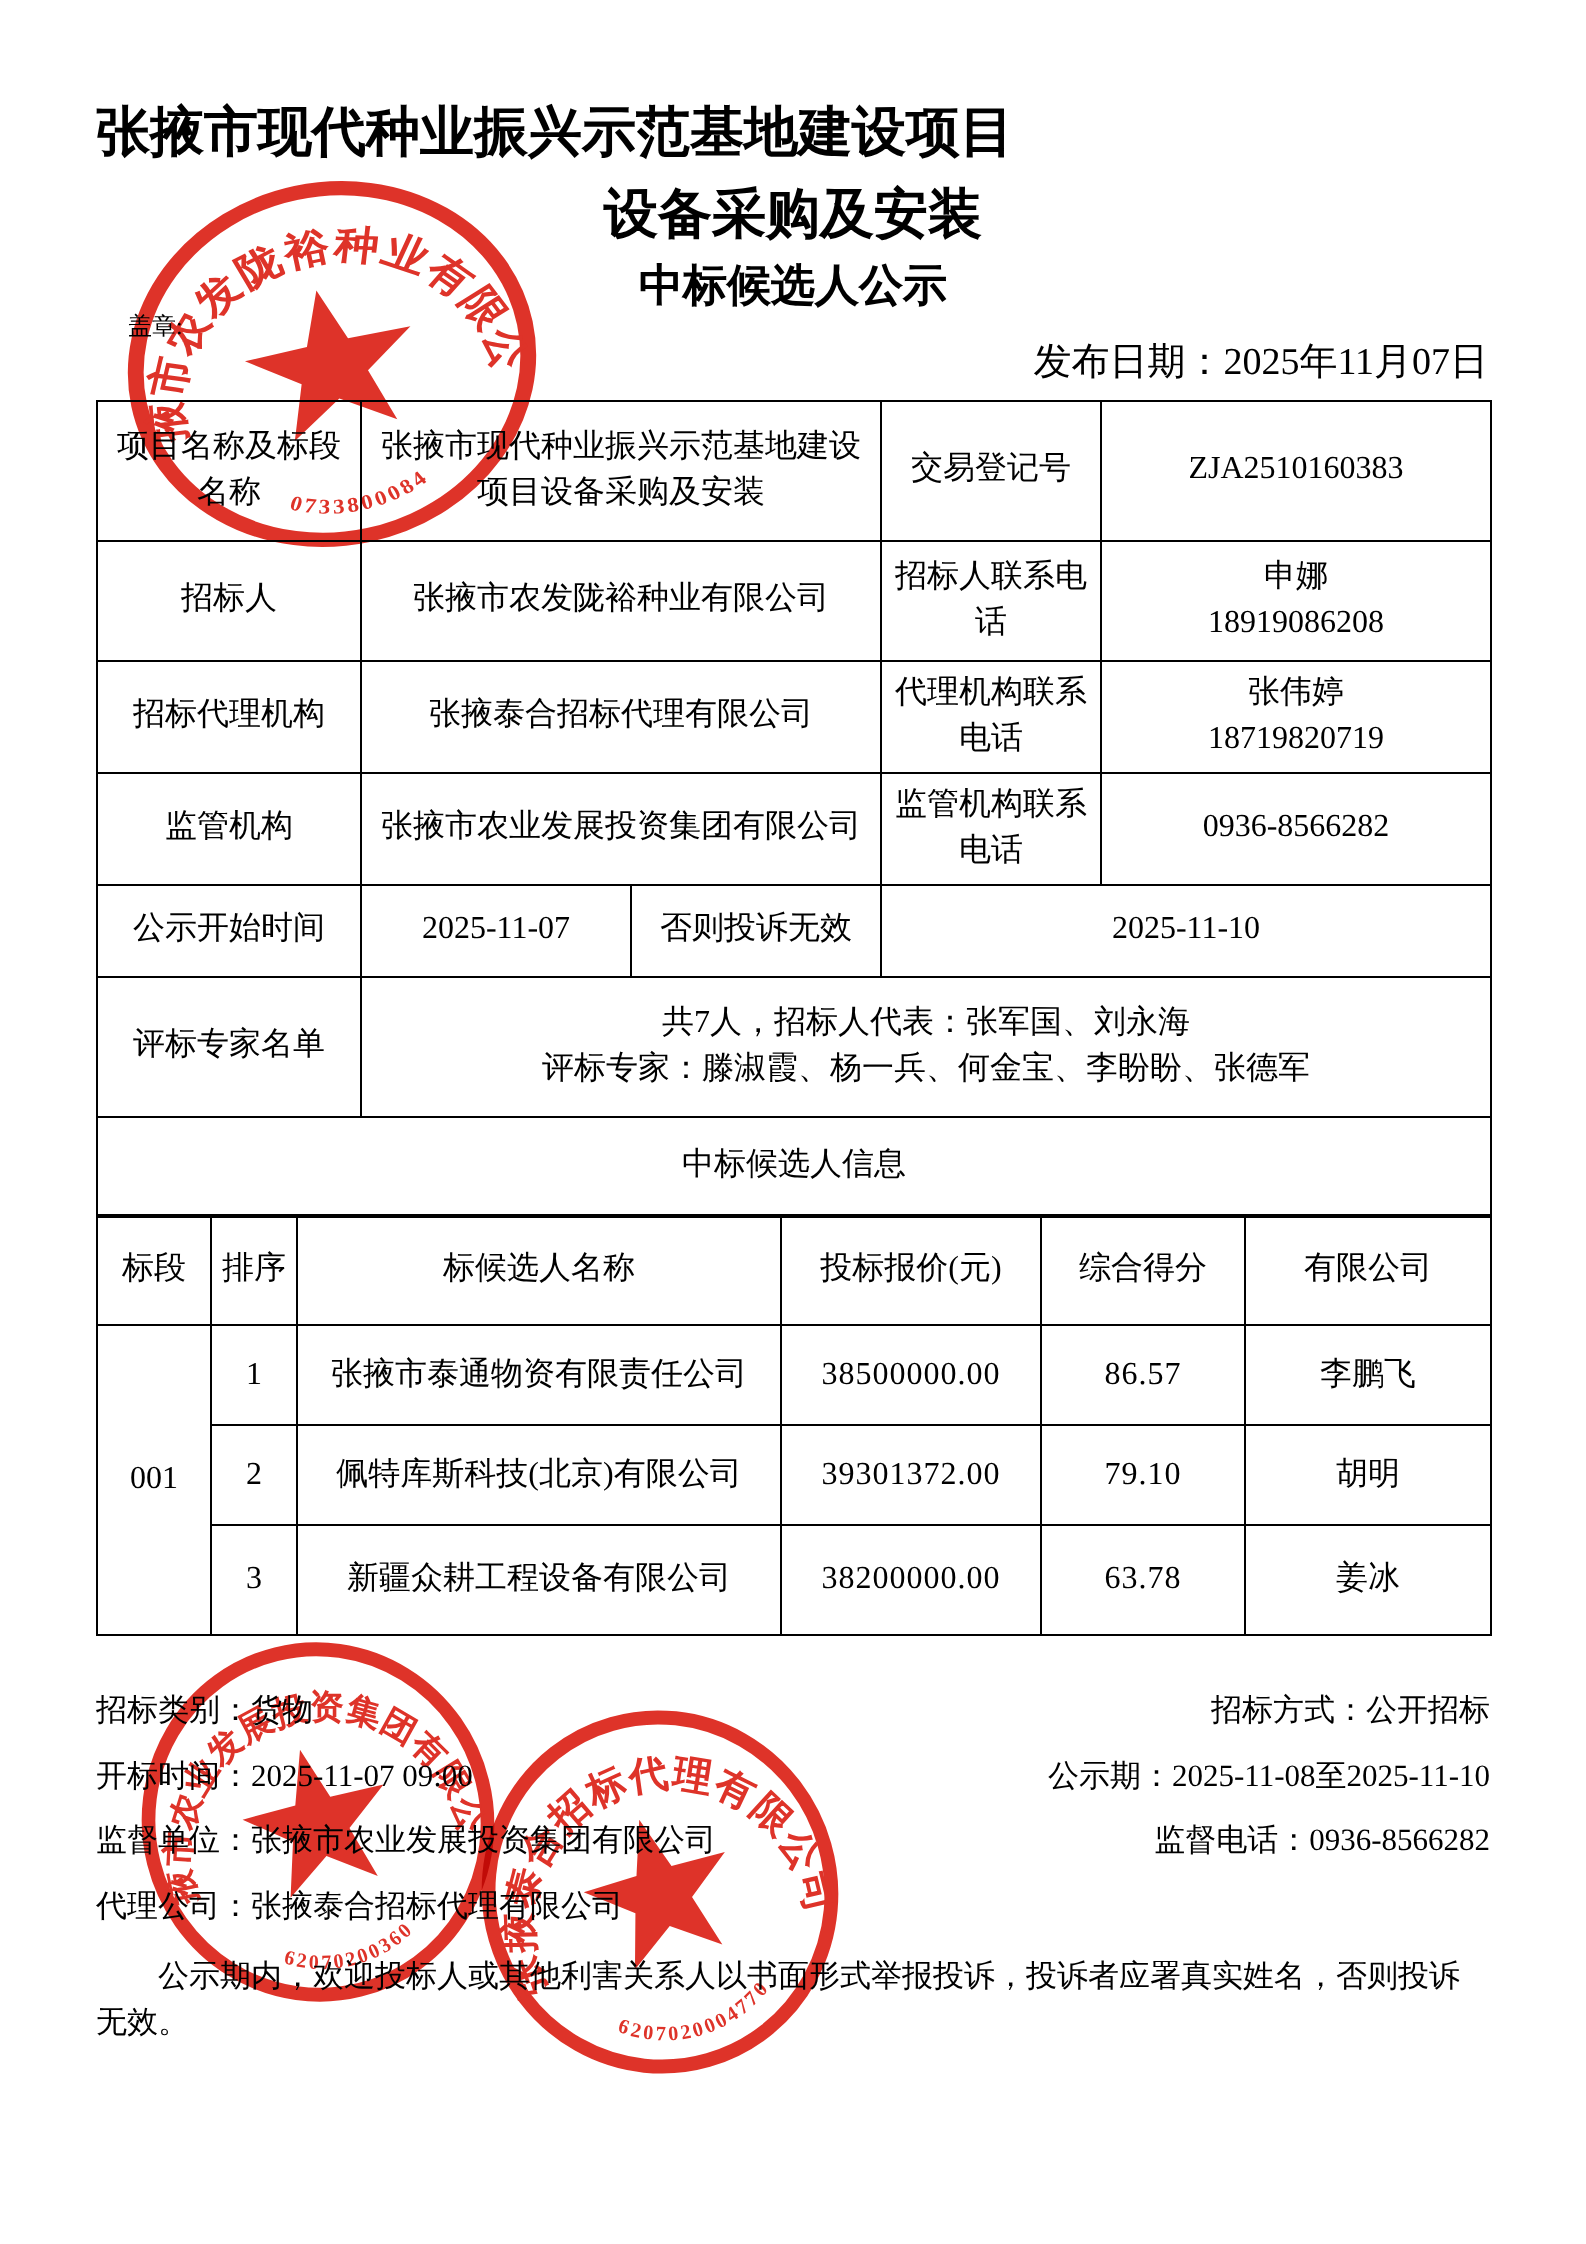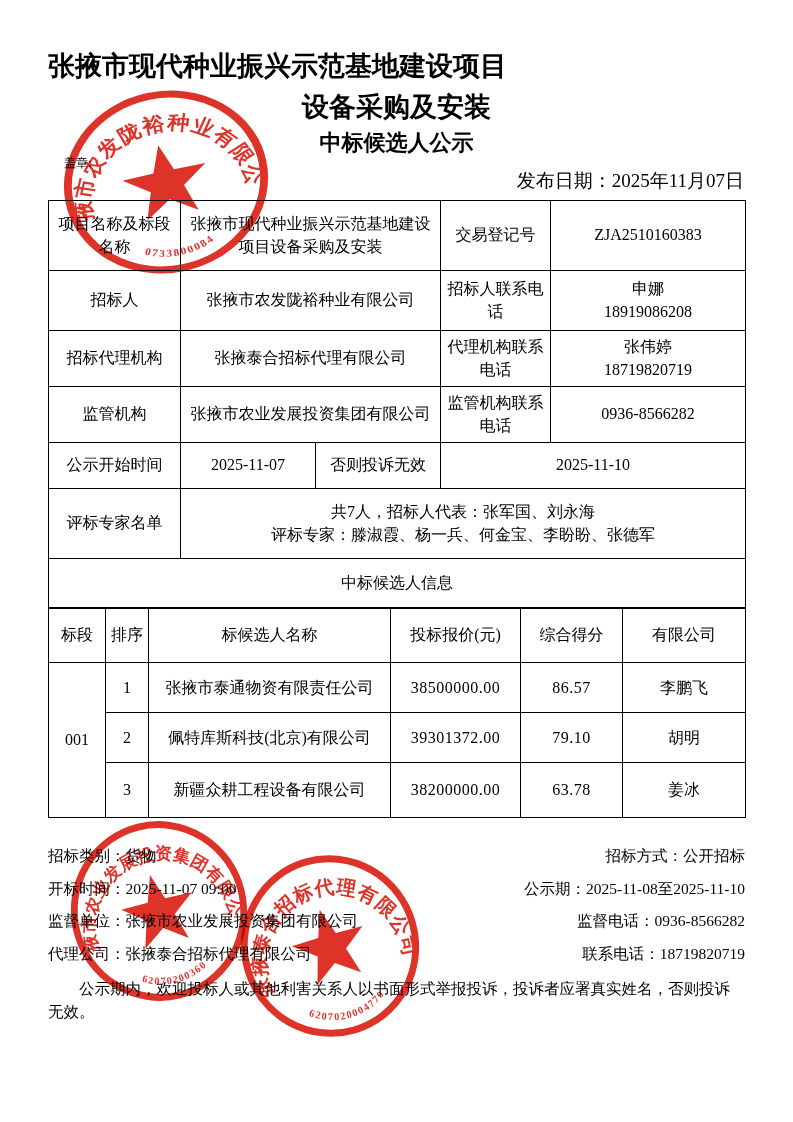--- a/index.html
+++ b/index.html
@@ -174,21 +174,20 @@
     <div class="f-line">
       <div class="f-left">开标时间：2025-11-07 09:00</div>
       <div class="f-right">公示期：2025-11-08至2025-11-10</div>
     </div>
     <div class="f-line">
       <div class="f-left">监督单位：张掖市农业发展投资集团有限公司</div>
       <div class="f-right">监督电话：0936-8566282</div>
     </div>
     <div class="f-line">
       <div class="f-left">代理公司：张掖泰合招标代理有限公司</div>
-      <div class="f-right">联系电话：18719820719</div>
     </div>
   </div>
 
   <p class="notice">公示期内，欢迎投标人或其他利害关系人以书面形式举报投诉，投诉者应署真实姓名，否则投诉无效。</p>
 
   <div class="stamp stamp-a">
     <svg viewBox="0 0 200 200" preserveAspectRatio="none">
       <circle class="ring" cx="100" cy="100" r="93"></circle>
       <path id="arc-top-a" d="M 26,132 A 75,75 0 1 1 174,132" fill="none"></path>
       <path id="arc-bot-a" d="M 42,150 A 72,72 0 0 0 158,150" fill="none"></path>

